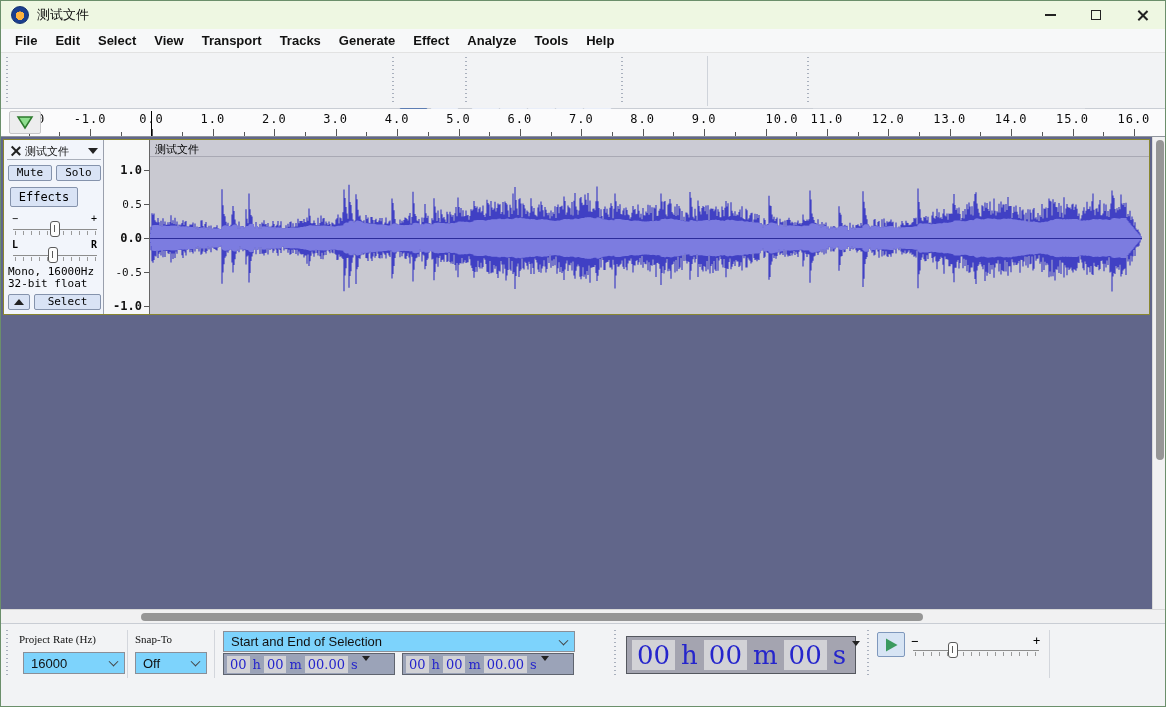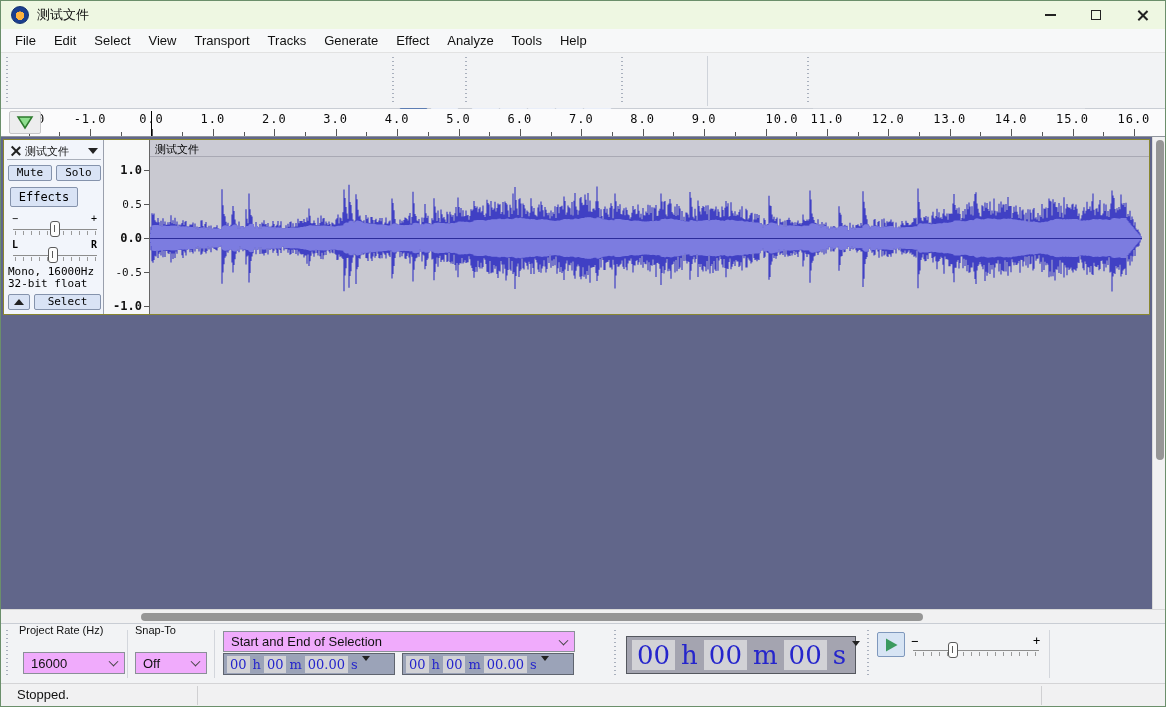--- a/index.html
+++ b/index.html
@@ -15,21 +15,21 @@
   .wincontrols { position:absolute; right:0; top:0; height:28px; display:flex; }
   .wbtn { width:46px; height:28px; display:flex; align-items:center; justify-content:center; }
   .minglyph { width:11px; height:1.5px; background:#222; }
   .maxglyph { width:10px; height:10px; border:1.5px solid #222; }
   .closeglyph { position:relative; width:11px; height:11px; }
   .closeglyph::before,.closeglyph::after { content:""; position:absolute; left:5px; top:-1px; width:1.5px; height:13px; background:#222; }
   .closeglyph::before { transform:rotate(45deg);} .closeglyph::after { transform:rotate(-45deg);}
 
   
   #menubar { left:0; top:28px; width:1164px; height:24px; background:#f7f8f9; border-bottom:1px solid #e2e2e2; display:flex; align-items:center; padding-left:6px; gap:2px; }
-  .menu-item { padding:2px 8px; }
+  .menu-item { padding:2px 8px;font-weight:bold; }
 
   
   #toolbars { left:0; top:52px; width:1164px; height:56px; background:#f2f3f5; border-bottom:1px solid #c9cdd4; }
   .grip { position:absolute; top:4px; width:4px; height:48px; background-image:repeating-linear-gradient(to bottom,#a9b0bd 0 1px, transparent 1px 4px); background-size:2px 100%; background-repeat:repeat-y; }
   .vsep { position:absolute; top:3px; width:1px; height:50px; background:#cfd3da; }
   .tbtn { position:absolute; background:#cdd9f1; border-radius:3px; display:flex; align-items:center; justify-content:center; }
   .sbtn { position:absolute; width:29px; height:26px; background:#e9eef9; border:1px solid #e9eef9; border-radius:2px; display:flex; align-items:center; justify-content:center; }
   .sbtn.sel { background:#b9c9e8; border:1px solid #5d7db3; }
   .sbtn.disabled svg { opacity:.45; }
   .bigbtn-label { font-size:13px; color:#111; }
@@ -76,22 +76,22 @@
   .vtick { position:absolute; right:0; width:5px; height:1px; background:#555; }
   #clip { position:relative; flex:1; height:100%; background:#c9c9d1; overflow:hidden; }
   #cliphead { position:absolute; left:0; top:0; right:0; height:17px; background:#cbcbd4; border-bottom:1px solid #a9a9b4; border-radius:6px 6px 0 0; font-family:"DejaVu Sans Mono", monospace; font-size:11px; padding:2px 0 0 5px; color:#000; }
   #wavesvg { position:absolute; left:0; top:0; }
 
   
   #hscroll { left:0; top:608px; width:1164px; height:14px; background:#f1f1f2; border-top:1px solid #d9d9d9; }
   #hthumb { position:absolute; left:140px; top:3px; width:782px; height:8px; background:#969696; border-radius:4px; }
 
   #bottombar { left:0; top:622px; width:1164px; height:60px; background:#f2f3f5; border-top:1px solid #c9cdd4; }
-  .blabel { position:absolute; top:0; font-family:Liberation Sans, sans-serif; font-size:11px; color:#111; }
-  .combo { position:absolute; background:#f0abfc; border:1px solid #8a8f98; display:flex; align-items:center; padding-left:7px; font-size:13px; color:#111; }
+  .blabel { position:absolute; top:9px; font-family:Liberation Serif, serif; font-size:11px; color:#111; }
+  .combo { position:absolute; background:#7dd3fc; border:1px solid #8a8f98; display:flex; align-items:center; padding-left:7px; font-size:13px; color:#111; }
   .combo .chev { position:absolute; right:7px; top:50%; width:7px; height:7px; border-right:1.5px solid #444; border-bottom:1.5px solid #444; transform:translateY(-70%) rotate(45deg); }
   .bsep { position:absolute; top:6px; width:1px; height:48px; background:#d3d6dc; }
   .timefield { position:absolute; height:22px; background:#9ba3b8; border:1px solid #5f646f; display:flex; align-items:center; padding:0 2px; gap:0; }
   .tseg { font-family:"DejaVu Serif", serif; color:#2525cc; font-size:13px; text-align:center; }
   .tseg.d { background:#d2d2d6; padding:1px 3px; margin:0 1px; }
   .tseg.u { padding:0 2px; color:#2525cc; }
   .tf-chev { width:0; height:0; border-left:4px solid transparent; border-right:4px solid transparent; border-top:5px solid #222; margin-left:2px; align-self:flex-start; margin-top:2px; }
   #bigtime { position:absolute; left:625px; top:12px; width:230px; height:38px; background:#a4a4b0; border:1px solid #55585f; display:flex; align-items:center; padding:0 3px; }
   #bigtime .tseg { font-size:26px; }
   #bigtime .tseg.d { padding:0 5px; margin:0 2px; }
@@ -572,18 +572,13 @@
         </svg>
     </div>
     <span class="sl-sym" style="left:910px;top:10px;position:absolute;font-size:12px">−</span>
     <span class="sl-sym" style="left:1032px;top:10px;position:absolute;font-size:12px">+</span>
     <div class="slider-line" style="left:912px;top:26px;width:126px;position:absolute"></div>
     <div class="slider-ticks" style="left:914px;top:28px;width:124px;position:absolute"></div>
     <div class="shandle" style="left:947px;top:18px;position:absolute"></div>
     <div class="bsep" style="left:1048px"></div>
   </div>
 
-  <div id="statusbar" class="abs">
-    <span class="txt">Stopped.</span>
-    <div class="statdiv" style="left:196px"></div>
-    <div class="statdiv" style="left:1040px"></div>
-  </div>
 </div>
 
 </body></html>

